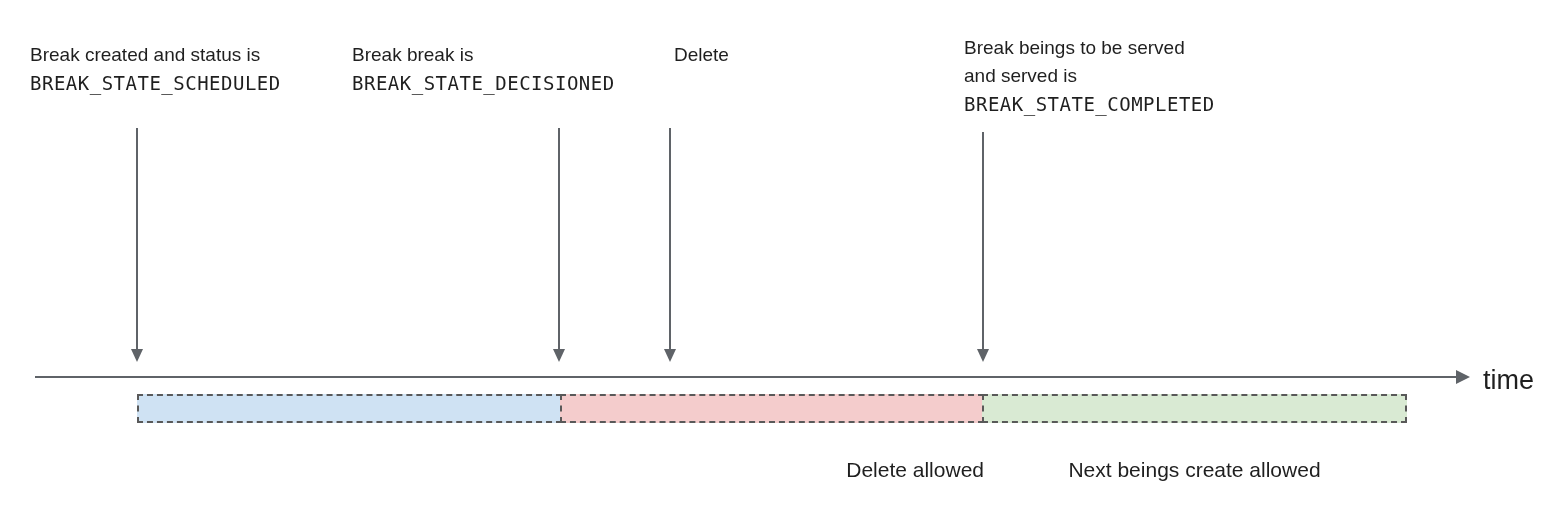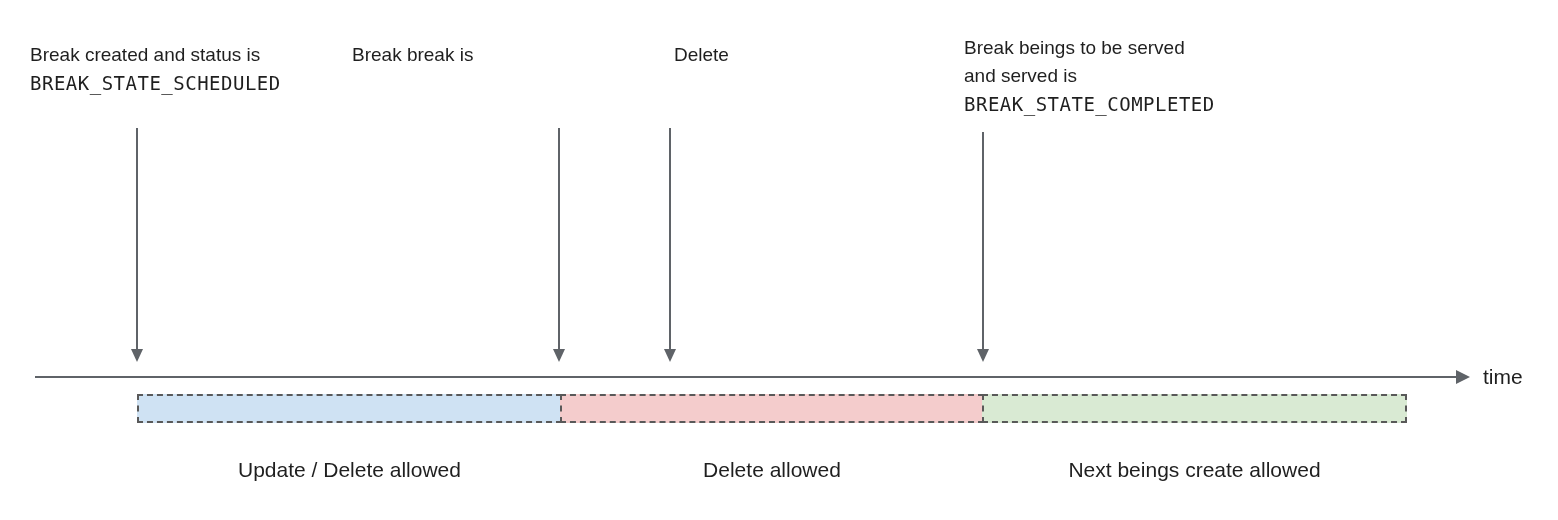--- a/index.html
+++ b/index.html
@@ -58,21 +58,21 @@
     width: 0;
     height: 0;
     border-top: 7px solid transparent;
     border-bottom: 7px solid transparent;
     border-left: 14px solid #5f6368;
   }
   .time-label {
     position: absolute;
     left: 1483px;
     top: 365px;
-    font-size: 21px;
+    font-size: 27px;
   }
   .segments {
     position: absolute;
     left: 137px;
     top: 394px;
     display: flex;
   }
   .seg {
     height: 29px;
     box-sizing: border-box;
@@ -83,35 +83,36 @@
   .seg-pink  { width: 424px; }
   .seg-green { width: 425px; }
   .seg-label {
     position: absolute;
     top: 458px;
     font-size: 21px;
     text-align: center;
     white-space: nowrap;
   }
   .seg-label-1 { left: 137px; width: 425px; }
-  .seg-label-2 { left: 560px; width: 424px; }
+  .seg-label-2 { left: 560px; width: 424px; text-align: right; }
   .seg-label-3 { left: 982px; width: 425px; }
 </style>
 </head>
 <body>
 
 <div id="canvas">
 
   <div class="ann" style="left:30px; top:41px;">
     <div>Break created and status is</div>
     <div class="code">BREAK_STATE_SCHEDULED</div>
   </div>
 
   <div class="ann" style="left:352px; top:41px;">
     <div>Break break is</div>
+    <div class="code">BREAK_STATE_DECISIONED</div>
   </div>
 
   <div class="ann" style="left:674px; top:41px;">
     <div>Delete</div>
   </div>
 
   <div class="ann" style="left:930px; top:34px;margin-left:34px;">
     <div>Break beings to be served</div>
     <div>and served is</div>
     <div class="code">BREAK_STATE_COMPLETED</div>
@@ -125,17 +126,16 @@
   <div class="timeline"></div>
   <div class="timeline-head"></div>
   <div class="time-label">time</div>
 
   <div class="segments">
     <div class="seg seg-blue" style="background-color: rgb(207, 226, 243);"></div>
     <div class="seg seg-pink" style="background-color: rgb(244, 204, 204);"></div>
     <div class="seg seg-green" style="background-color: rgb(217, 234, 211);"></div>
   </div>
 
-  <div class="seg-label seg-label-1">Update / Delete allowed</div>
   <div class="seg-label seg-label-2">Delete allowed</div>
   <div class="seg-label seg-label-3">Next beings create allowed</div>
 
 </div>
 
 </body></html>

